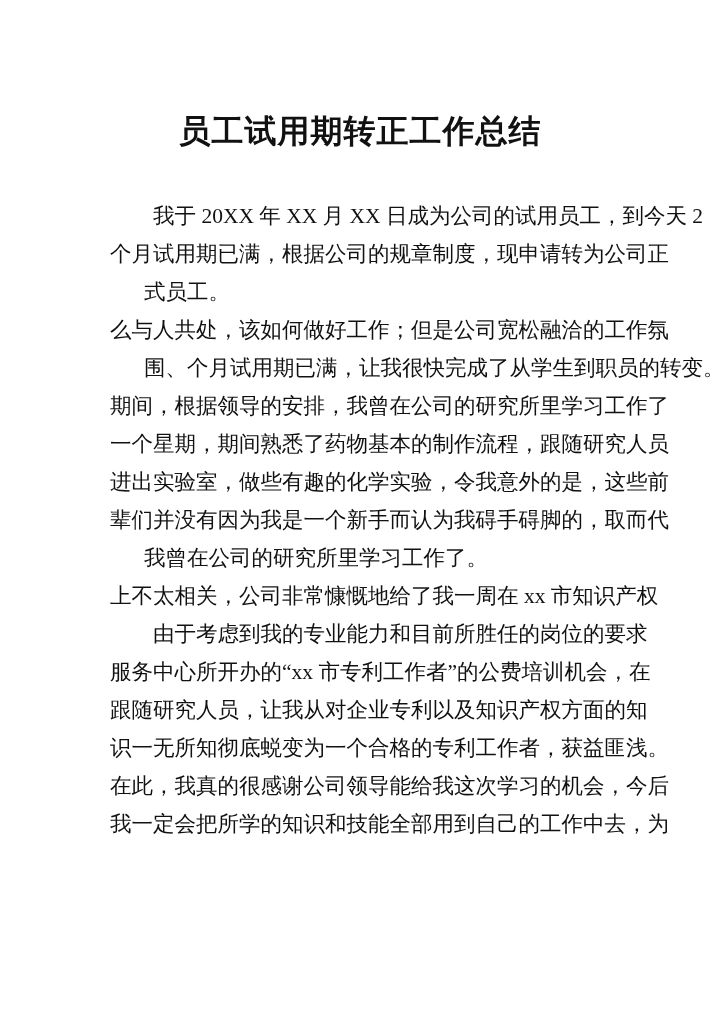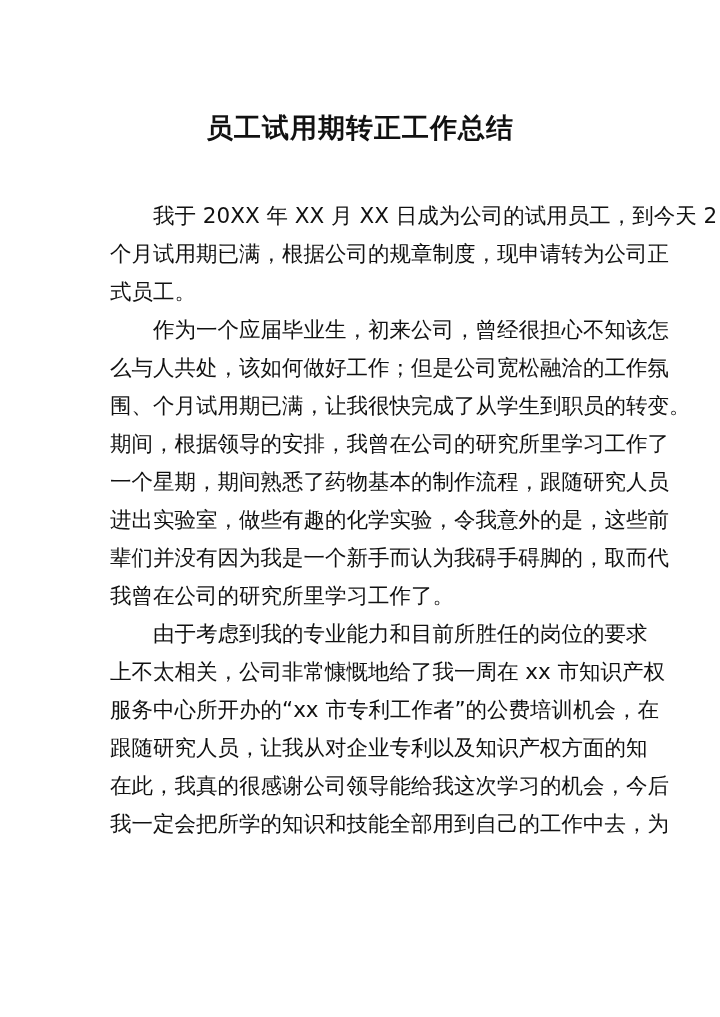--- a/index.html
+++ b/index.html
@@ -1,41 +1,41 @@
 <!DOCTYPE html>
 <html><head>
 <meta charset="utf-8">
 <style>
   html, body { margin:0; padding:0; background:#ffffff; }
   body { width:720px; height:1017px; position:relative; overflow:hidden;
          font-family:"DejaVu Sans", sans-serif; color:#111; }
   .title { position:absolute; top:110px; left:0; width:720px; text-align:center;
-           font-size:27px; font-weight:bold; letter-spacing:1px; }
+           font-size:32px; font-weight:bold; letter-spacing:1px; }
   .body { position:absolute; top:197px; left:110px; width:502px;
           font-size:21.5px; line-height:38px; text-align:justify; }
-  .line { display:block; white-space:nowrap; height:38px; text-align-last:justify; text-align:justify; }
-  .line.last { text-align-last:left; }
+  .line { display:block; white-space:nowrap; height:38px; text-align-last:justify; text-align:justify;font-family:Liberation Serif, serif; }
+  .line.last { text-align-last:left;margin-left:34px; }
   .indent { padding-left:43px; }
 </style>
 </head>
 <body>
 
 <div class="title">员工试用期转正工作总结</div>
 
 <div class="body" id="body">
     <span class="line indent">我于 20XX 年 XX 月 XX 日成为公司的试用员工，到今天 2</span>
     <span class="line">个月试用期已满，根据公司的规章制度，现申请转为公司正</span>
     <span class="line last">式员工。</span>
-    <span class="line indent">作为一个应届毕业生，初来公司，曾经很担心不知该怎</span>
     <span class="line">么与人共处，该如何做好工作；但是公司宽松融洽的工作氛</span>
     <span class="line last">围、个月试用期已满，让我很快完成了从学生到职员的转变。</span>
     <span class="line">期间，根据领导的安排，我曾在公司的研究所里学习工作了</span>
     <span class="line">一个星期，期间熟悉了药物基本的制作流程，跟随研究人员</span>
     <span class="line">进出实验室，做些有趣的化学实验，令我意外的是，这些前</span>
     <span class="line">辈们并没有因为我是一个新手而认为我碍手碍脚的，取而代</span>
     <span class="line last">我曾在公司的研究所里学习工作了。</span>
+    <span class="line">上不太相关，公司非常慷慨地给了我一周在 xx 市知识产权</span>
     <span class="line indent">由于考虑到我的专业能力和目前所胜任的岗位的要求</span>
-    <span class="line">上不太相关，公司非常慷慨地给了我一周在 xx 市知识产权</span>
     <span class="line">服务中心所开办的“xx 市专利工作者”的公费培训机会，在</span>
     <span class="line">跟随研究人员，让我从对企业专利以及知识产权方面的知</span>
+    <span class="line">识一无所知彻底蜕变为一个合格的专利工作者，获益匪浅。</span>
     <span class="line">在此，我真的很感谢公司领导能给我这次学习的机会，今后</span>
     <span class="line">我一定会把所学的知识和技能全部用到自己的工作中去，为</span>
   </div>
 
 </body></html>

